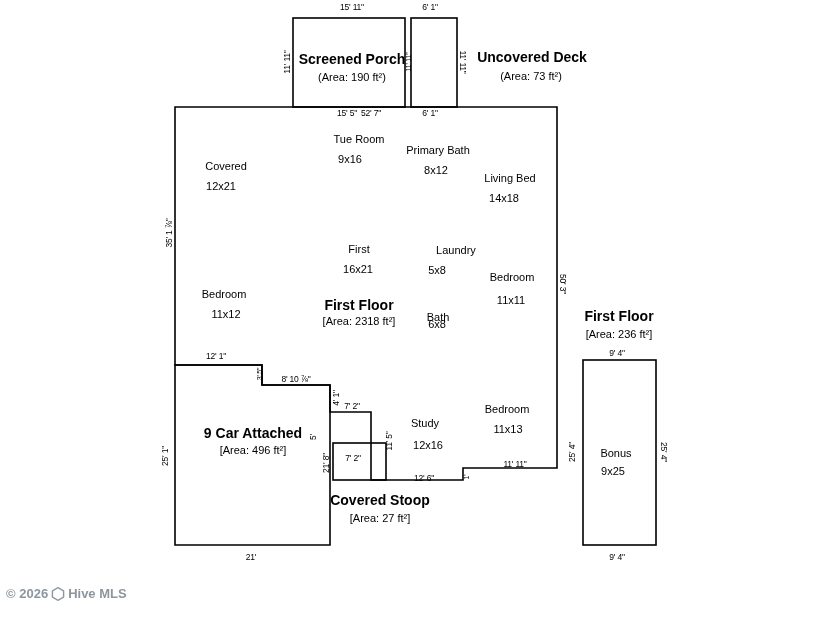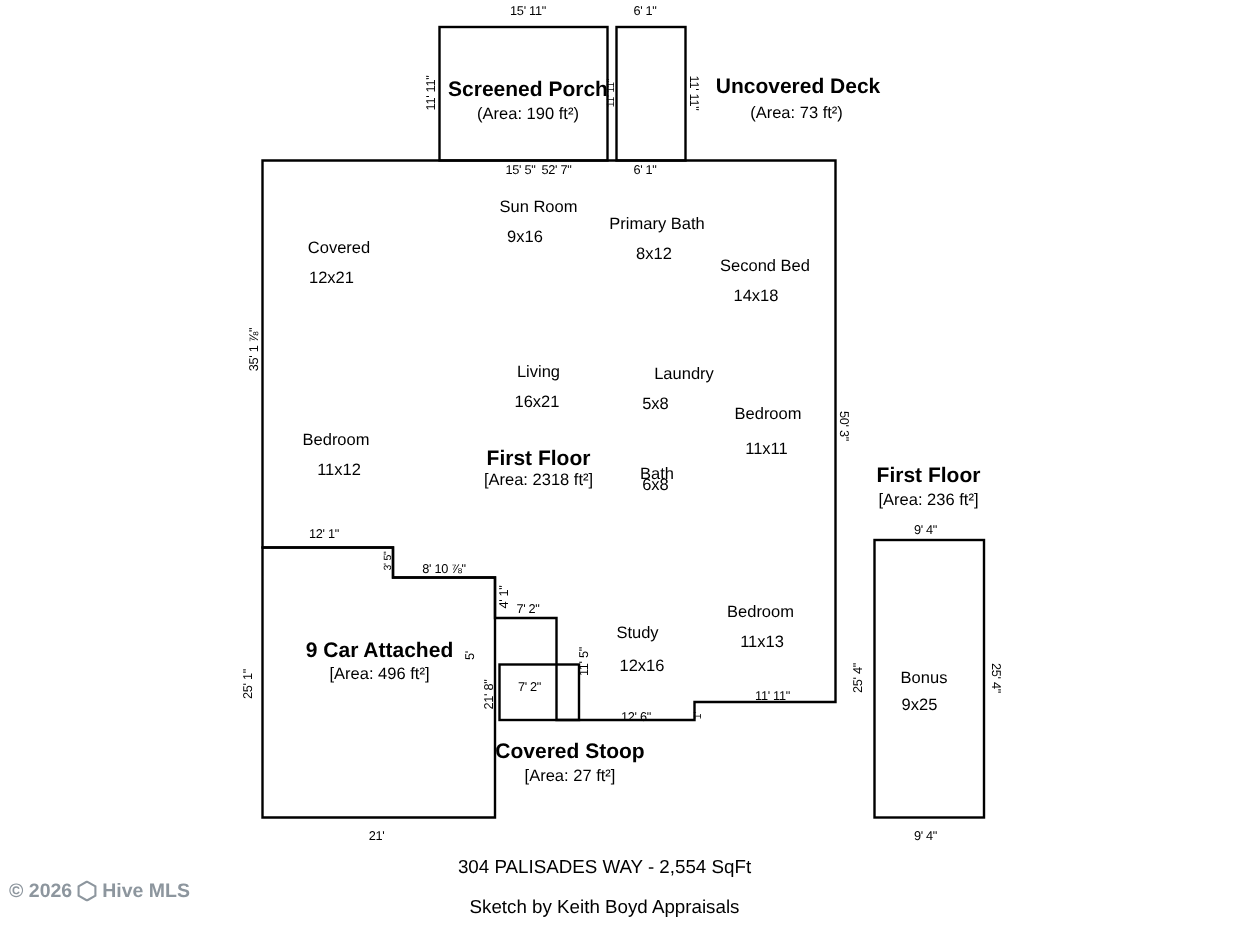--- a/index.html
+++ b/index.html
@@ -64,27 +64,27 @@
 
   <div class="lbl dim" style="left:347px;top:113px">15' 5"</div>
   <div class="lbl dim" style="left:371px;top:113px">52' 7"</div>
   <div class="lbl dim" style="left:430px;top:113px">6' 1"</div>
 
   <div class="lbl dim v" style="left:169px;top:233px">35' 1 ⅞"</div>
   <div class="lbl dim vr" style="left:563px;top:284px">50' 3"</div>
 
   <div class="lbl" style="left:226px;top:166px">Covered</div>
   <div class="lbl" style="left:221px;top:186px">12x21</div>
-  <div class="lbl" style="left:359px;top:139px">Sun Room</div>
+  <div class="lbl" style="left:359px;top:139px">Tue Room</div>
   <div class="lbl" style="left:350px;top:159px">9x16</div>
   <div class="lbl" style="left:438px;top:150px">Primary Bath</div>
   <div class="lbl" style="left:436px;top:170px">8x12</div>
-  <div class="lbl" style="left:510px;top:178px">Second Bed</div>
+  <div class="lbl" style="left:510px;top:178px">Living Bed</div>
   <div class="lbl" style="left:504px;top:198px">14x18</div>
-  <div class="lbl" style="left:359px;top:249px">Living</div>
+  <div class="lbl" style="left:359px;top:249px">First</div>
   <div class="lbl" style="left:358px;top:269px">16x21</div>
   <div class="lbl" style="left:456px;top:250px">Laundry</div>
   <div class="lbl" style="left:437px;top:270px">5x8</div>
   <div class="lbl" style="left:512px;top:277px">Bedroom</div>
   <div class="lbl" style="left:511px;top:300px">11x11</div>
   <div class="lbl" style="left:224px;top:294px">Bedroom</div>
   <div class="lbl" style="left:226px;top:314px">11x12</div>
   <div class="lbl b" style="left:359px;top:305px">First Floor</div>
   <div class="lbl" style="left:359px;top:321px">[Area: 2318 ft²]</div>
   <div class="lbl" style="left:438px;top:317px">Bath</div>
@@ -116,22 +116,20 @@
 
   <div class="lbl b" style="left:619px;top:316px">First Floor</div>
   <div class="lbl" style="left:619px;top:334px">[Area: 236 ft²]</div>
   <div class="lbl dim" style="left:617px;top:353px">9' 4"</div>
   <div class="lbl dim v" style="left:572px;top:452px">25' 4"</div>
   <div class="lbl dim vr" style="left:664px;top:452px">25' 4"</div>
   <div class="lbl dim" style="left:617px;top:557px">9' 4"</div>
   <div class="lbl" style="left:616px;top:453px">Bonus</div>
   <div class="lbl" style="left:613px;top:471px">9x25</div>
 
-  <div class="lbl footer-line" style="left:403px;top:578px">304 PALISADES WAY - 2,554 SqFt</div>
-  <div class="lbl footer-line" style="left:403px;top:605px">Sketch by Keith Boyd Appraisals</div>
 
   <div class="watermark" style="left:6px;top:586px">
     <span>© 2026</span>
     <svg width="14" height="14" viewBox="0 0 20 20">
       <polygon points="10,1 18,5.5 18,14.5 10,19 2,14.5 2,5.5" fill="none" stroke="#8d969e" stroke-width="2"></polygon>
     </svg>
     <span>Hive MLS</span>
   </div>
 
 </div>

